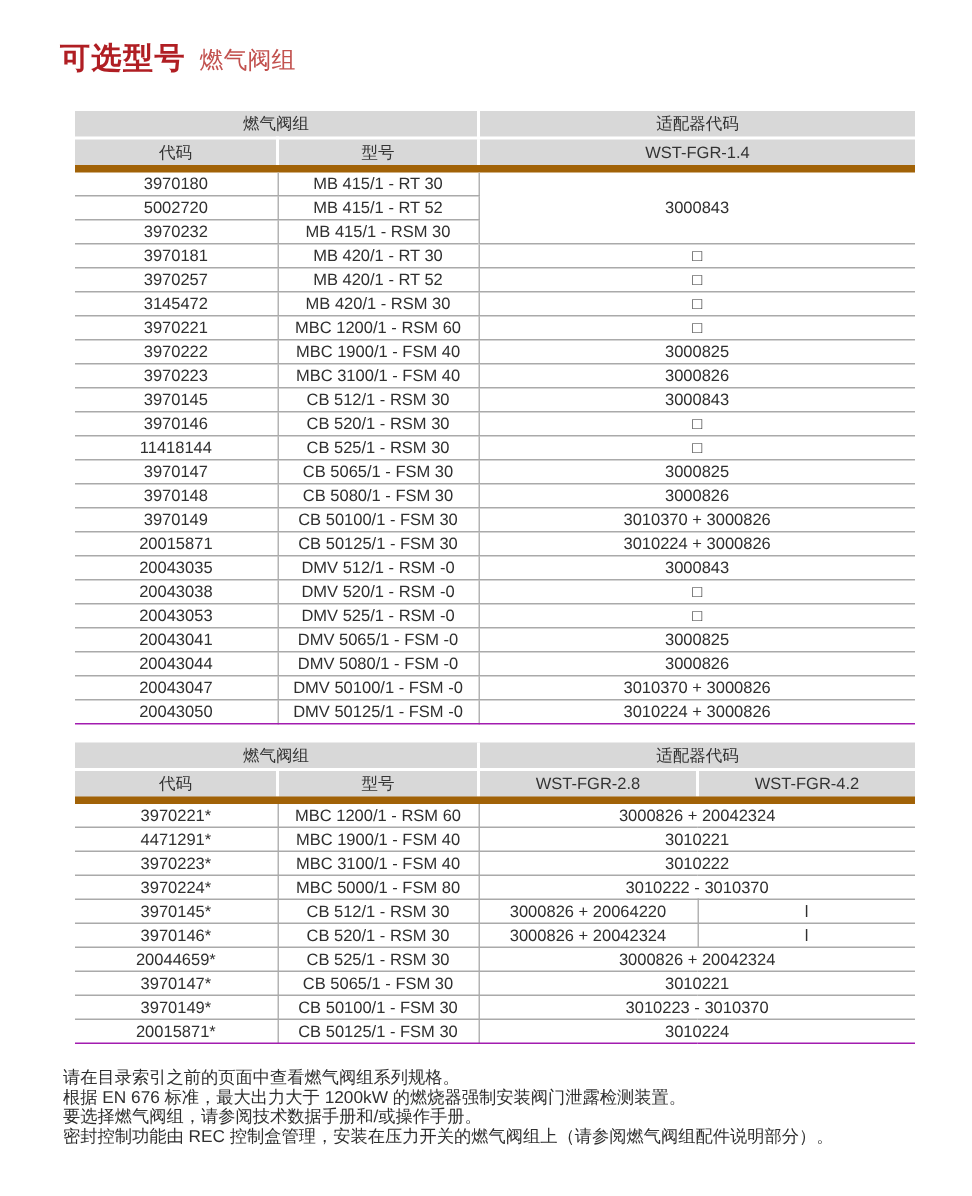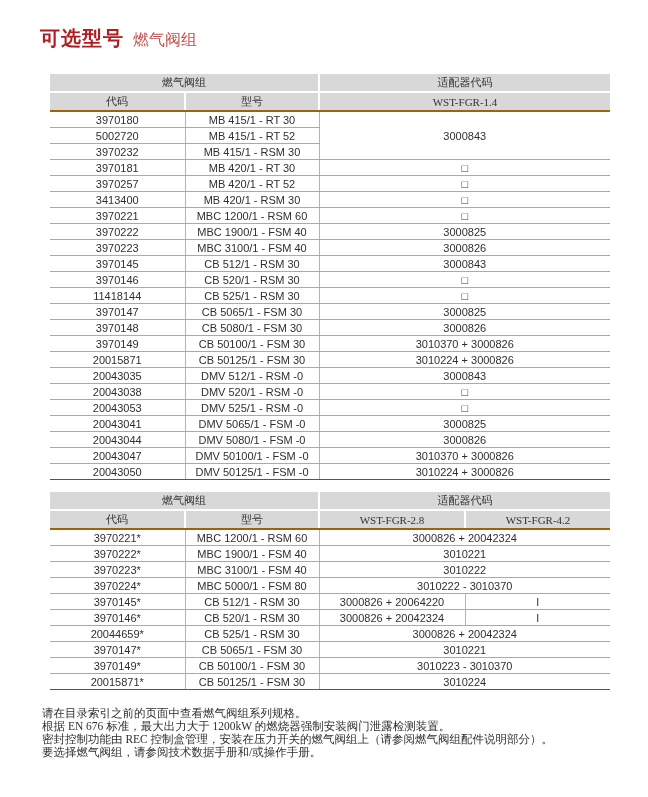--- a/index.html
+++ b/index.html
@@ -21,32 +21,32 @@
     width: 560px; margin: 21px 0 0 50px;
     font-size: 11px;
   }
   #table2 { margin-top: 12px; }
   .tbl th {
     background: #d8d8d8; font-weight: normal; height: 17px;
     padding: 0 4px; text-align: center; color: #333;
     border-bottom: 2px solid #ffffff;
   }
   .tbl th.sep { border-right: 2px solid #ffffff; }
-  .tbl thead tr.colrow th { border-bottom: 2px solid #a16207; font-family: Liberation Serif, serif; }
+  .tbl thead tr.colrow th { border-bottom: 5px solid #a16207; }
   .tbl td {
     height: 15px; padding: 0 4px; text-align: center;
     border-bottom: 1px solid #aaaaaa; color: #2f2f2f;
     overflow: hidden; white-space: nowrap;
   }
   .tbl td.sep { border-right: 1px solid #b3b3b3; }
   .tbl tbody tr:last-child td { border-bottom: 1px solid #a21caf; }
 
   
   .footnotes { margin: 17px 0 0 42px; font-size: 11.5px; line-height: 12.9px; color: #2f2f2f; }
-  .fn { white-space: pre-wrap; font-family: Liberation Serif, serif; }
+  .fn { white-space: pre-wrap; }
 </style>
 </head>
 <body>
 
 <div class="page">
 
   <h1 class="page-title"><span class="title-main">可选型号</span><span class="title-sub">燃气阀组</span></h1>
 
   <table class="tbl" id="table1">
     <colgroup>
@@ -83,21 +83,21 @@
           <td class="sep">3970181</td>
           <td class="sep">MB 420/1 - RT 30</td>
           <td rowspan="1">□</td>
         </tr>
         <tr>
           <td class="sep">3970257</td>
           <td class="sep">MB 420/1 - RT 52</td>
           <td rowspan="1">□</td>
         </tr>
         <tr>
-          <td class="sep">3413400</td>
+          <td class="sep">3145472</td>
           <td class="sep">MB 420/1 - RSM 30</td>
           <td rowspan="1">□</td>
         </tr>
         <tr>
           <td class="sep">3970221</td>
           <td class="sep">MBC 1200/1 - RSM 60</td>
           <td rowspan="1">□</td>
         </tr>
         <tr>
           <td class="sep">3970222</td>
@@ -201,21 +201,21 @@
         <th>WST-FGR-4.2</th>
       </tr>
     </thead>
     <tbody id="t2body">
         <tr>
           <td class="sep">3970221*</td>
           <td class="sep">MBC 1200/1 - RSM 60</td>
           <td colspan="2">3000826 + 20042324</td>
         </tr>
         <tr>
-          <td class="sep">3970222*</td>
+          <td class="sep">4471291*</td>
           <td class="sep">MBC 1900/1 - FSM 40</td>
           <td colspan="2">3010221</td>
         </tr>
         <tr>
           <td class="sep">3970223*</td>
           <td class="sep">MBC 3100/1 - FSM 40</td>
           <td colspan="2">3010222</td>
         </tr>
         <tr>
           <td class="sep">3970224*</td>
@@ -253,17 +253,17 @@
           <td class="sep">20015871*</td>
           <td class="sep">CB 50125/1 - FSM 30</td>
           <td colspan="2">3010224</td>
         </tr>
       </tbody>
   </table>
 
   <div class="footnotes" id="footnotes">
       <div class="fn">请在目录索引之前的页面中查看燃气阀组系列规格。</div>
       <div class="fn">根据 EN 676 标准，最大出力大于 1200kW 的燃烧器强制安装阀门泄露检测装置。</div>
+      <div class="fn">要选择燃气阀组，请参阅技术数据手册和/或操作手册。</div>
       <div class="fn">密封控制功能由 REC 控制盒管理，安装在压力开关的燃气阀组上（请参阅燃气阀组配件说明部分）。</div>
-      <div class="fn">要选择燃气阀组，请参阅技术数据手册和/或操作手册。</div>
     </div>
 
 </div>
 
 </body></html>

